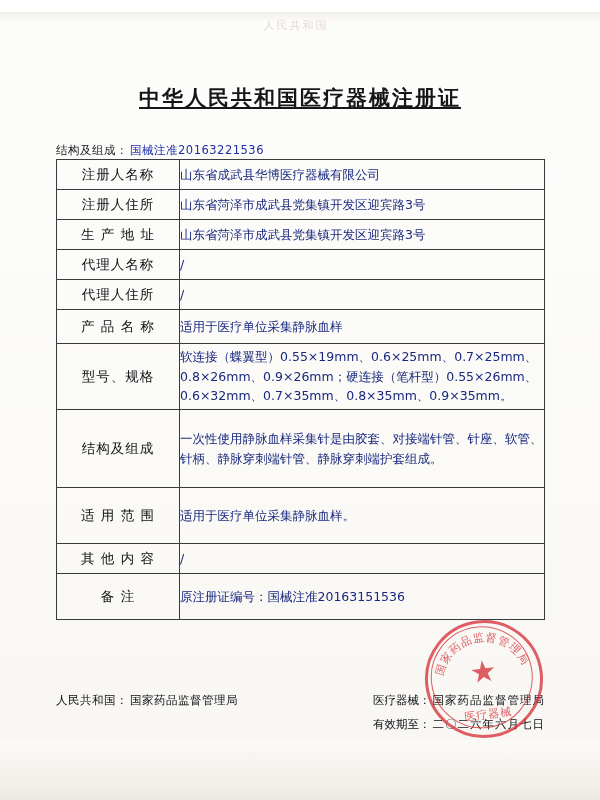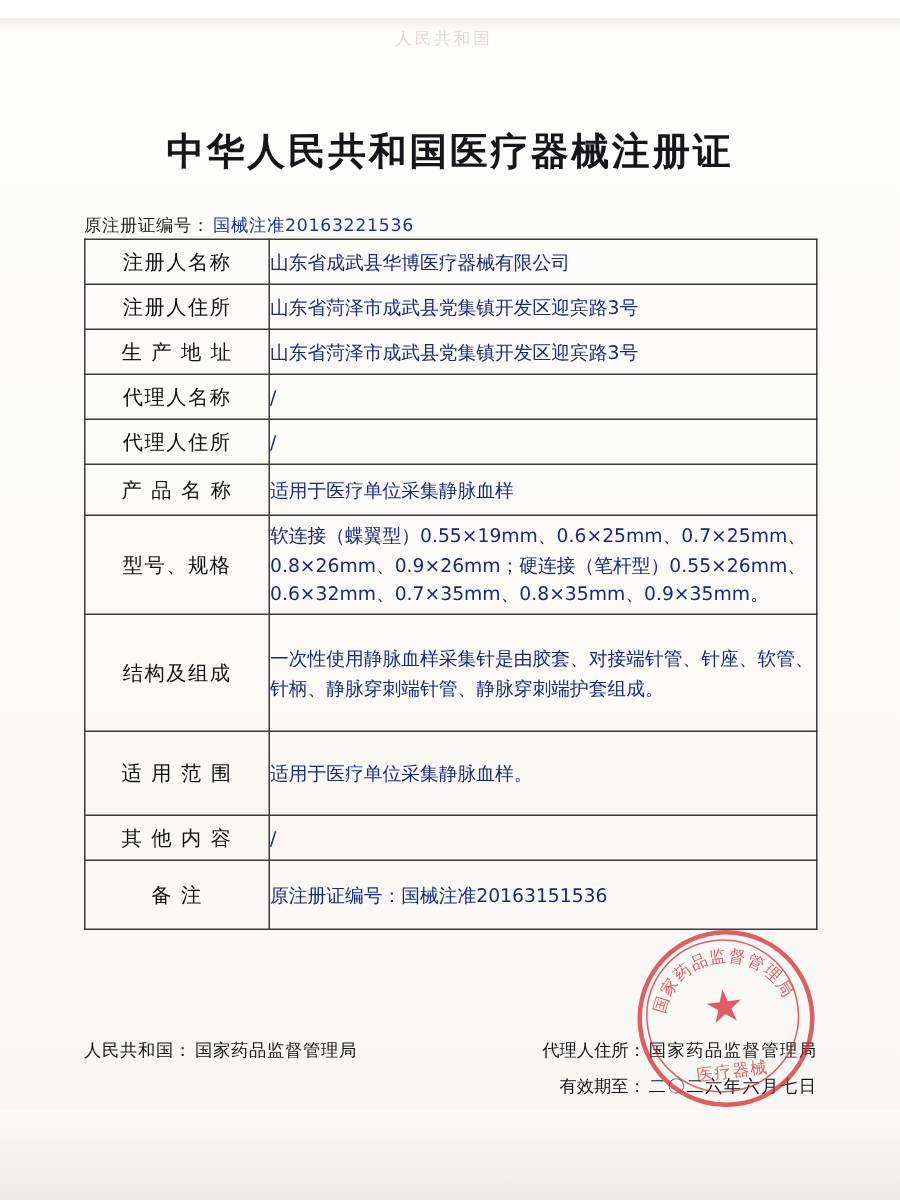--- a/index.html
+++ b/index.html
@@ -44,25 +44,26 @@
     color: #d9c9cd;
     letter-spacing: 2px;
     opacity: 0.75;
   }
   .doc-title {
     position: absolute;
     top: 72px;
     left: 0;
     width: 600px;
     text-align: center;
-    font-size: 25px;
+    font-size: 21px;
     font-weight: bold;
     color: #16161a;
     letter-spacing: 2px;
     font-family: "DejaVu Serif", "Liberation Serif", serif;
+    text-decoration: underline;
   }
   .reg-no-line {
     position: absolute;
     top: 131px;
     left: 56px;
     font-size: 11.5px;
     color: #1a1a1f;
     letter-spacing: 0.5px;
   }
   .reg-no-line .label { color: #1a1a1f; }
@@ -195,21 +196,21 @@
 
 <div class="page">
   <div class="paper-edge-top"></div>
   <div class="paper-edge-bottom"></div>
 
   <div class="ghost-text">人民共和国</div>
 
   <div class="doc-title">中华人民共和国医疗器械注册证</div>
 
   <div class="reg-no-line">
-    <span class="label">原注册证编号：</span><span class="value">国械注准20163221536</span>
+    <span class="label">结构及组成：</span><span class="value">国械注准20163221536</span>
   </div>
 
   <table class="cert">
     <tbody>
       <tr class="row-h-36">
         <td class="label-cell">注册人名称</td>
         <td class="value-cell">山东省成武县华博医疗器械有限公司</td>
       </tr>
       <tr class="row-h-36">
         <td class="label-cell">注册人住所</td>
@@ -252,21 +253,21 @@
         <td class="value-cell">原注册证编号：国械注准20163151536</td>
       </tr>
     </tbody>
   </table>
 
   <div class="footer">
     <div class="dept">
       <span>人民共和国：</span><span class="dept-val">国家药品监督管理局</span>
     </div>
     <div class="approve-date">
-      <span>代理人住所：</span><span class="date-val">国家药品监督管理局</span>
+      <span>医疗器械：</span><span class="date-val">国家药品监督管理局</span>
     </div>
     <div class="valid-date">
       <span>有效期至：</span><span class="date-val">二〇二六年六月七日</span>
     </div>
   </div>
 
   <div class="seal">
     <div class="inner-ring"></div>
     <svg class="arc-text" viewBox="0 0 112 112">
       <defs>

